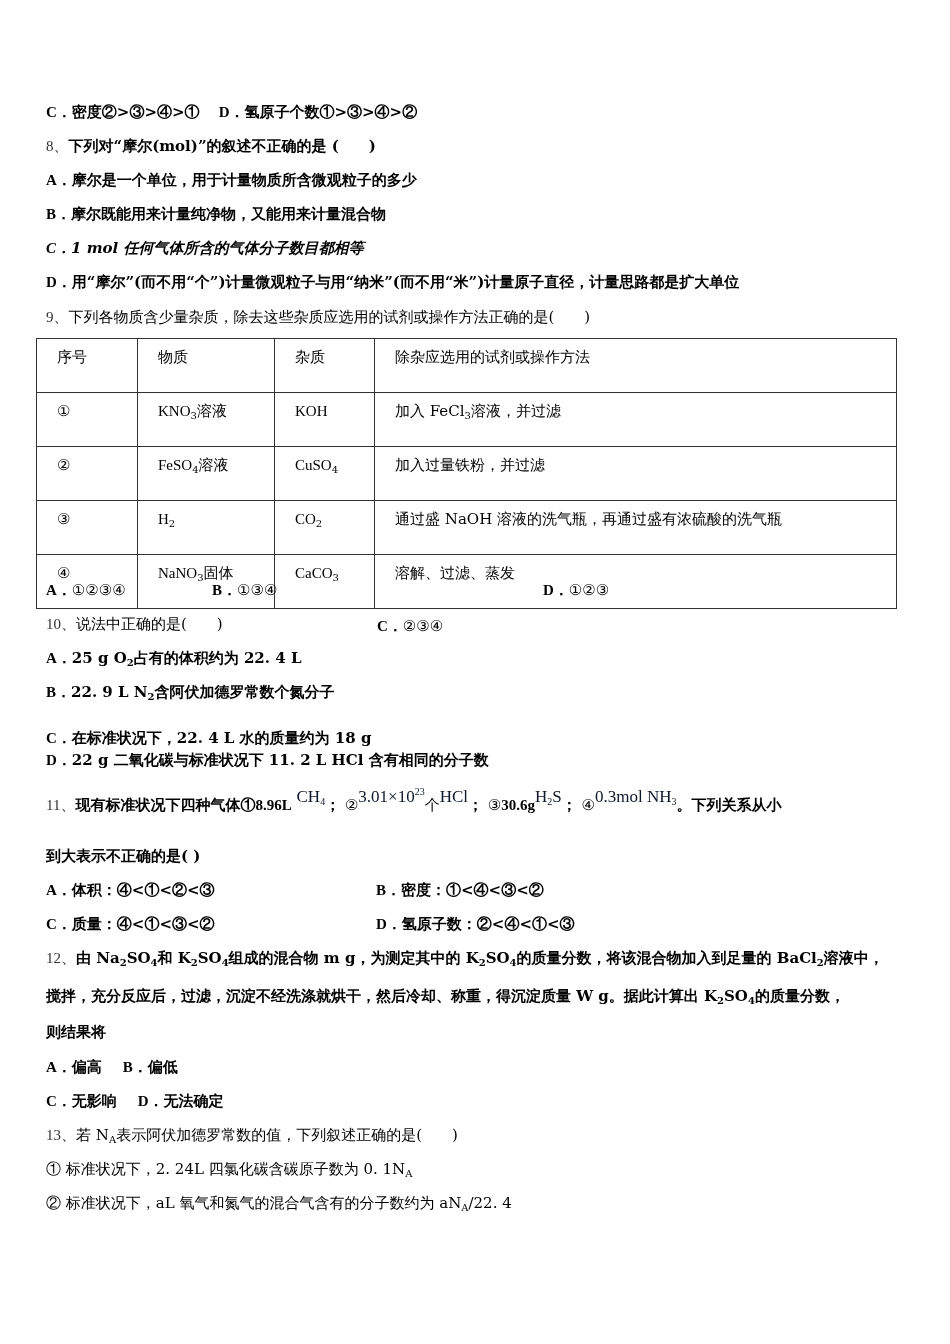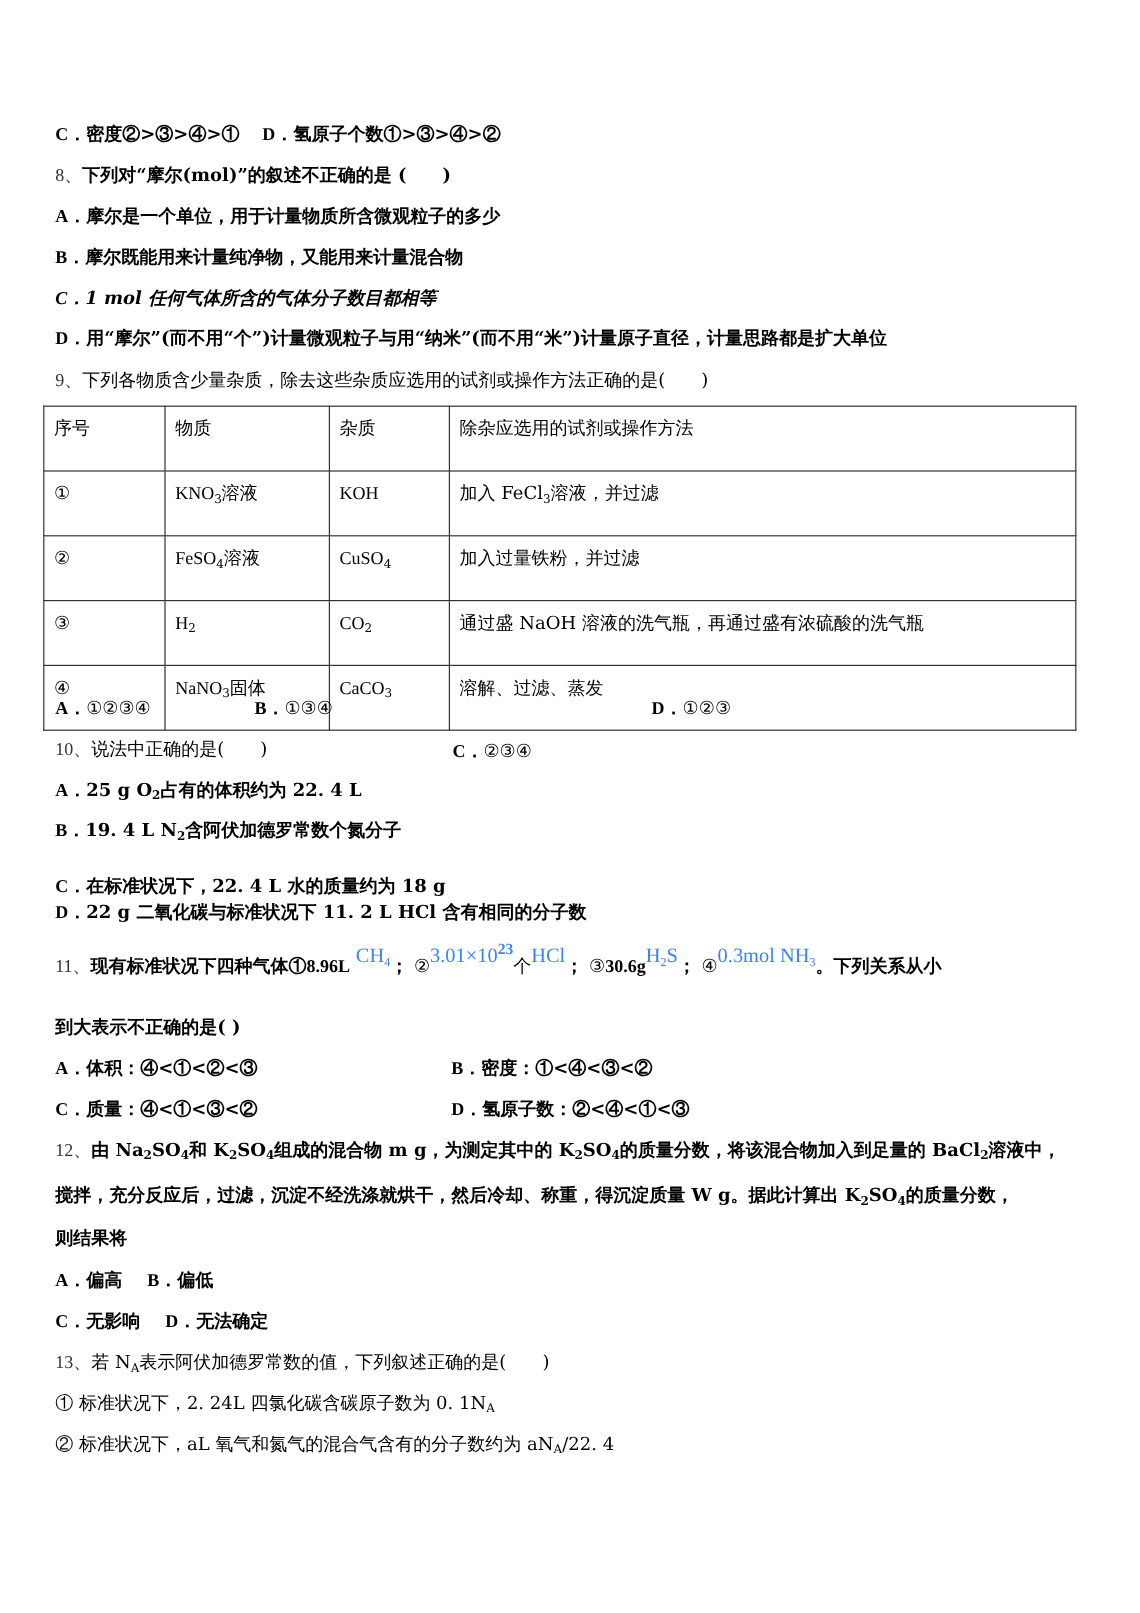--- a/index.html
+++ b/index.html
@@ -3,25 +3,25 @@
 <meta charset="utf-8">
 <style>
   html, body { margin:0; padding:0; background:#ffffff; }
   body { width:950px; height:1344px; position:relative; overflow:hidden;
          font-family:"DejaVu Serif", "Liberation Serif", serif; color:#000; }
   .line { position:absolute; left:46px; font-size:15px; white-space:nowrap; line-height:20px; }
   .num { font-family:"Liberation Serif", serif; font-weight:normal; color:#333; }
   .b { font-weight:bold; }
   .opt-label { font-family:"Liberation Serif", serif; font-weight:bold; }
   sub { font-size:10px; vertical-align:-3px; line-height:0; }
-  sup { font-size:13px; line-height:0;font-weight:bold; }
-  .formula { font-family:"Liberation Serif", serif; color:#3b82f6; font-size:17px; position:relative; top:-8px; }
+  sup { font-size:10px; line-height:0; }
+  .formula { font-family:"Liberation Serif", serif; color:#0f172a; font-size:17px; position:relative; top:-8px; }
   .formula sub { font-size:10px; }
   table.q9 { position:absolute; left:36px; top:338px; width:861px; border-collapse:collapse; font-size:15px; }
-  table.q9 td { border:1.5px solid #333; height:44px; padding:0 8px; vertical-align:top; padding-top:9px; }
+  table.q9 td { border:1.5px solid #333; height:44px; padding:0 20px; vertical-align:top; padding-top:9px; }
   .mono { font-family:"Liberation Serif", serif;margin-top:28px; }
   .col2 { position:absolute; left:376px; }
 </style>
 </head>
 <body>
 
 <div class="line" style="top:102px;">
   <span class="opt-label">C．</span><span class="b">密度②&gt;③&gt;④&gt;①</span>
   &nbsp;&nbsp;&nbsp;<span class="opt-label">D．</span><span class="b">氢原子个数①&gt;③&gt;④&gt;②</span>
 </div>
@@ -83,21 +83,21 @@
   <span style="position:absolute;left:0;"><span class="opt-label">A．</span><span>①②③④</span></span>
   <span style="position:absolute;left:166px;"><span class="opt-label">B．</span><span>①③④</span></span>
   <span style="position:absolute;left:331px;margin-top:36px;"><span class="opt-label">C．</span><span>②③④</span></span>
   <span style="position:absolute;left:497px;"><span class="opt-label">D．</span><span>①②③</span></span>
 </div>
 
 <div class="line" style="top:614px;">
   <span class="num">10、</span><span>说法中正确的是(　　)</span>
 </div>
 <div class="line b" style="top:648px;"><span class="opt-label">A．</span><span>25  g  O</span><sub>2</sub><span>占有的体积约为 22. 4  L</span></div>
-<div class="line b" style="top:682px;"><span class="opt-label">B．</span><span>19. 4  L  N</span><sub>2</sub><span>含阿伏加德罗常数个氮分子</span></div>
+<div class="line b" style="top:682px;"><span class="opt-label">B．</span><span>22. 9  L  N</span><sub>2</sub><span>含阿伏加德罗常数个氮分子</span></div>
 <div class="line b" style="top:716px;margin-top:12px;"><span class="opt-label">C．</span><span>在标准状况下，22. 4  L 水的质量约为 18  g</span></div>
 <div class="line b" style="top:750px;"><span class="opt-label">D．</span><span>22  g 二氧化碳与标准状况下 11. 2  L  HCl 含有相同的分子数</span></div>
 
 <div class="line" style="top:795px;">
   <span class="num">11、</span><span class="b">现有标准状况下四种气体①</span><span class="b mono">8.96L</span>
   <span class="formula"><span>CH</span><sub>4</sub></span><span class="b">；</span>
   <span>②</span><span class="formula"><span>3.01×10</span><sup>23</sup></span><span>个</span><span class="formula"><span>HCl</span></span><span class="b">；</span>
   <span>③</span><span class="b mono">30.6g</span><span class="formula"><span>H</span><sub>2</sub><span>S</span></span><span class="b">；</span>
   <span>④</span><span class="formula"><span>0.3mol NH</span><sub>3</sub></span><span class="b">。下列关系从小</span>
 </div>

